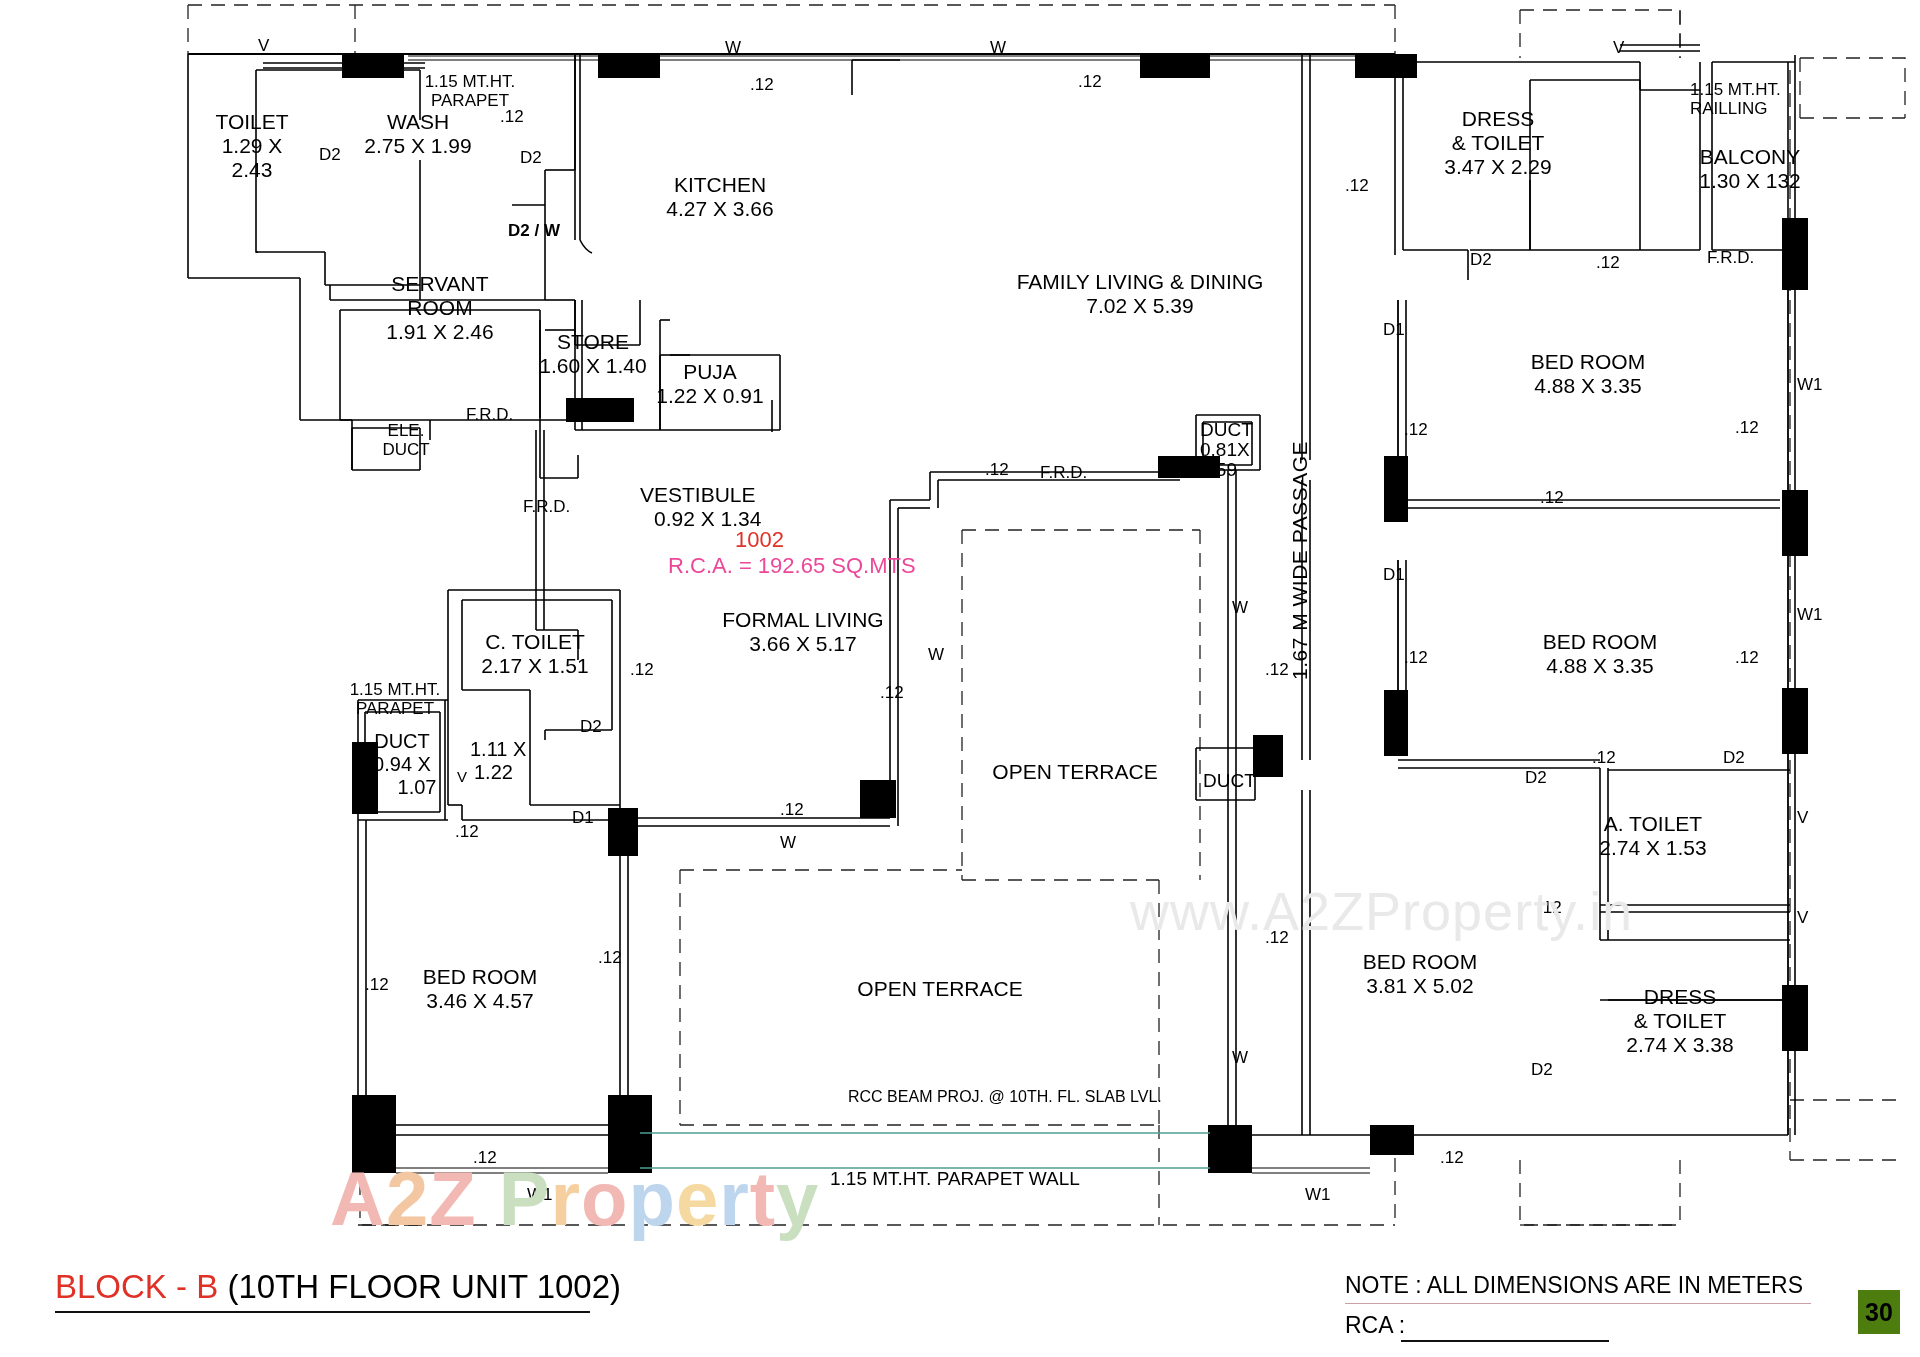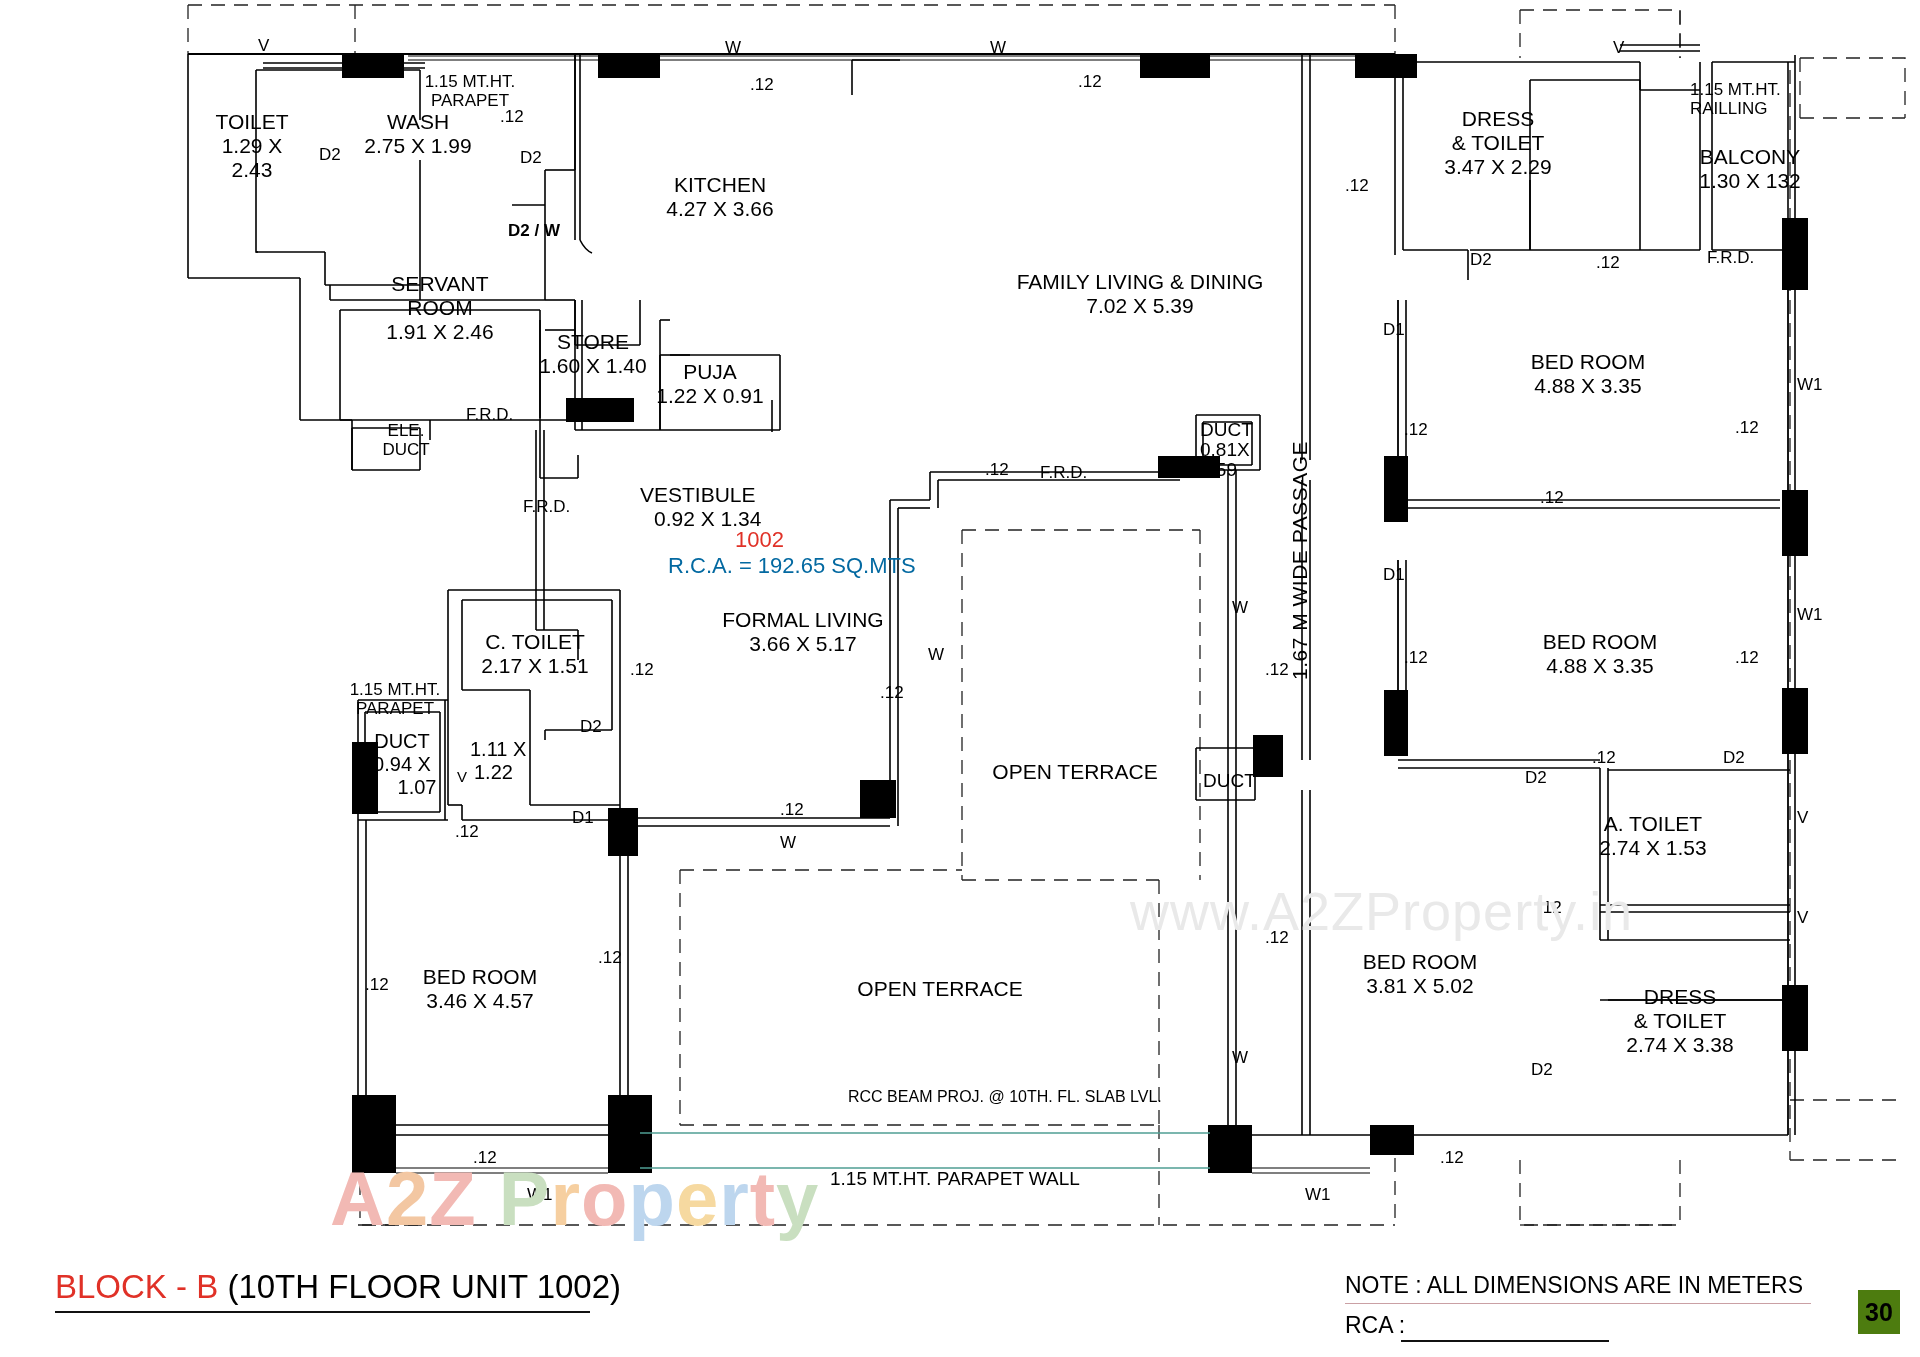--- a/index.html
+++ b/index.html
@@ -13,21 +13,21 @@
   .lbl{position:absolute;white-space:nowrap;line-height:1.14;}
   .room{font-size:21px;text-align:center;transform:translateX(-50%);}
   .room .n{display:block;}
   .room .d{display:block;}
   .small{font-size:17px;}
   .tiny{font-size:15px;}
   .dim{font-size:17px;}
   .ctr{transform:translateX(-50%);text-align:center;}
   .vert{transform:rotate(-90deg);transform-origin:left top;font-size:21px;letter-spacing:.5px;}
   .red{color:#e03127;}
-  .magenta{color:#0369a1;}
+  .magenta{color:#ec4899;}
   
   .wm1{
     position:absolute;left:1130px;top:880px;
     font-size:54px;color:#e9e9e9;font-family:"Liberation Sans",sans-serif;
     letter-spacing:1px;user-select:none;
   }
   .wm2{
     position:absolute;left:330px;top:1155px;
     font-size:76px;font-weight:bold;letter-spacing:1px;user-select:none;
   }

